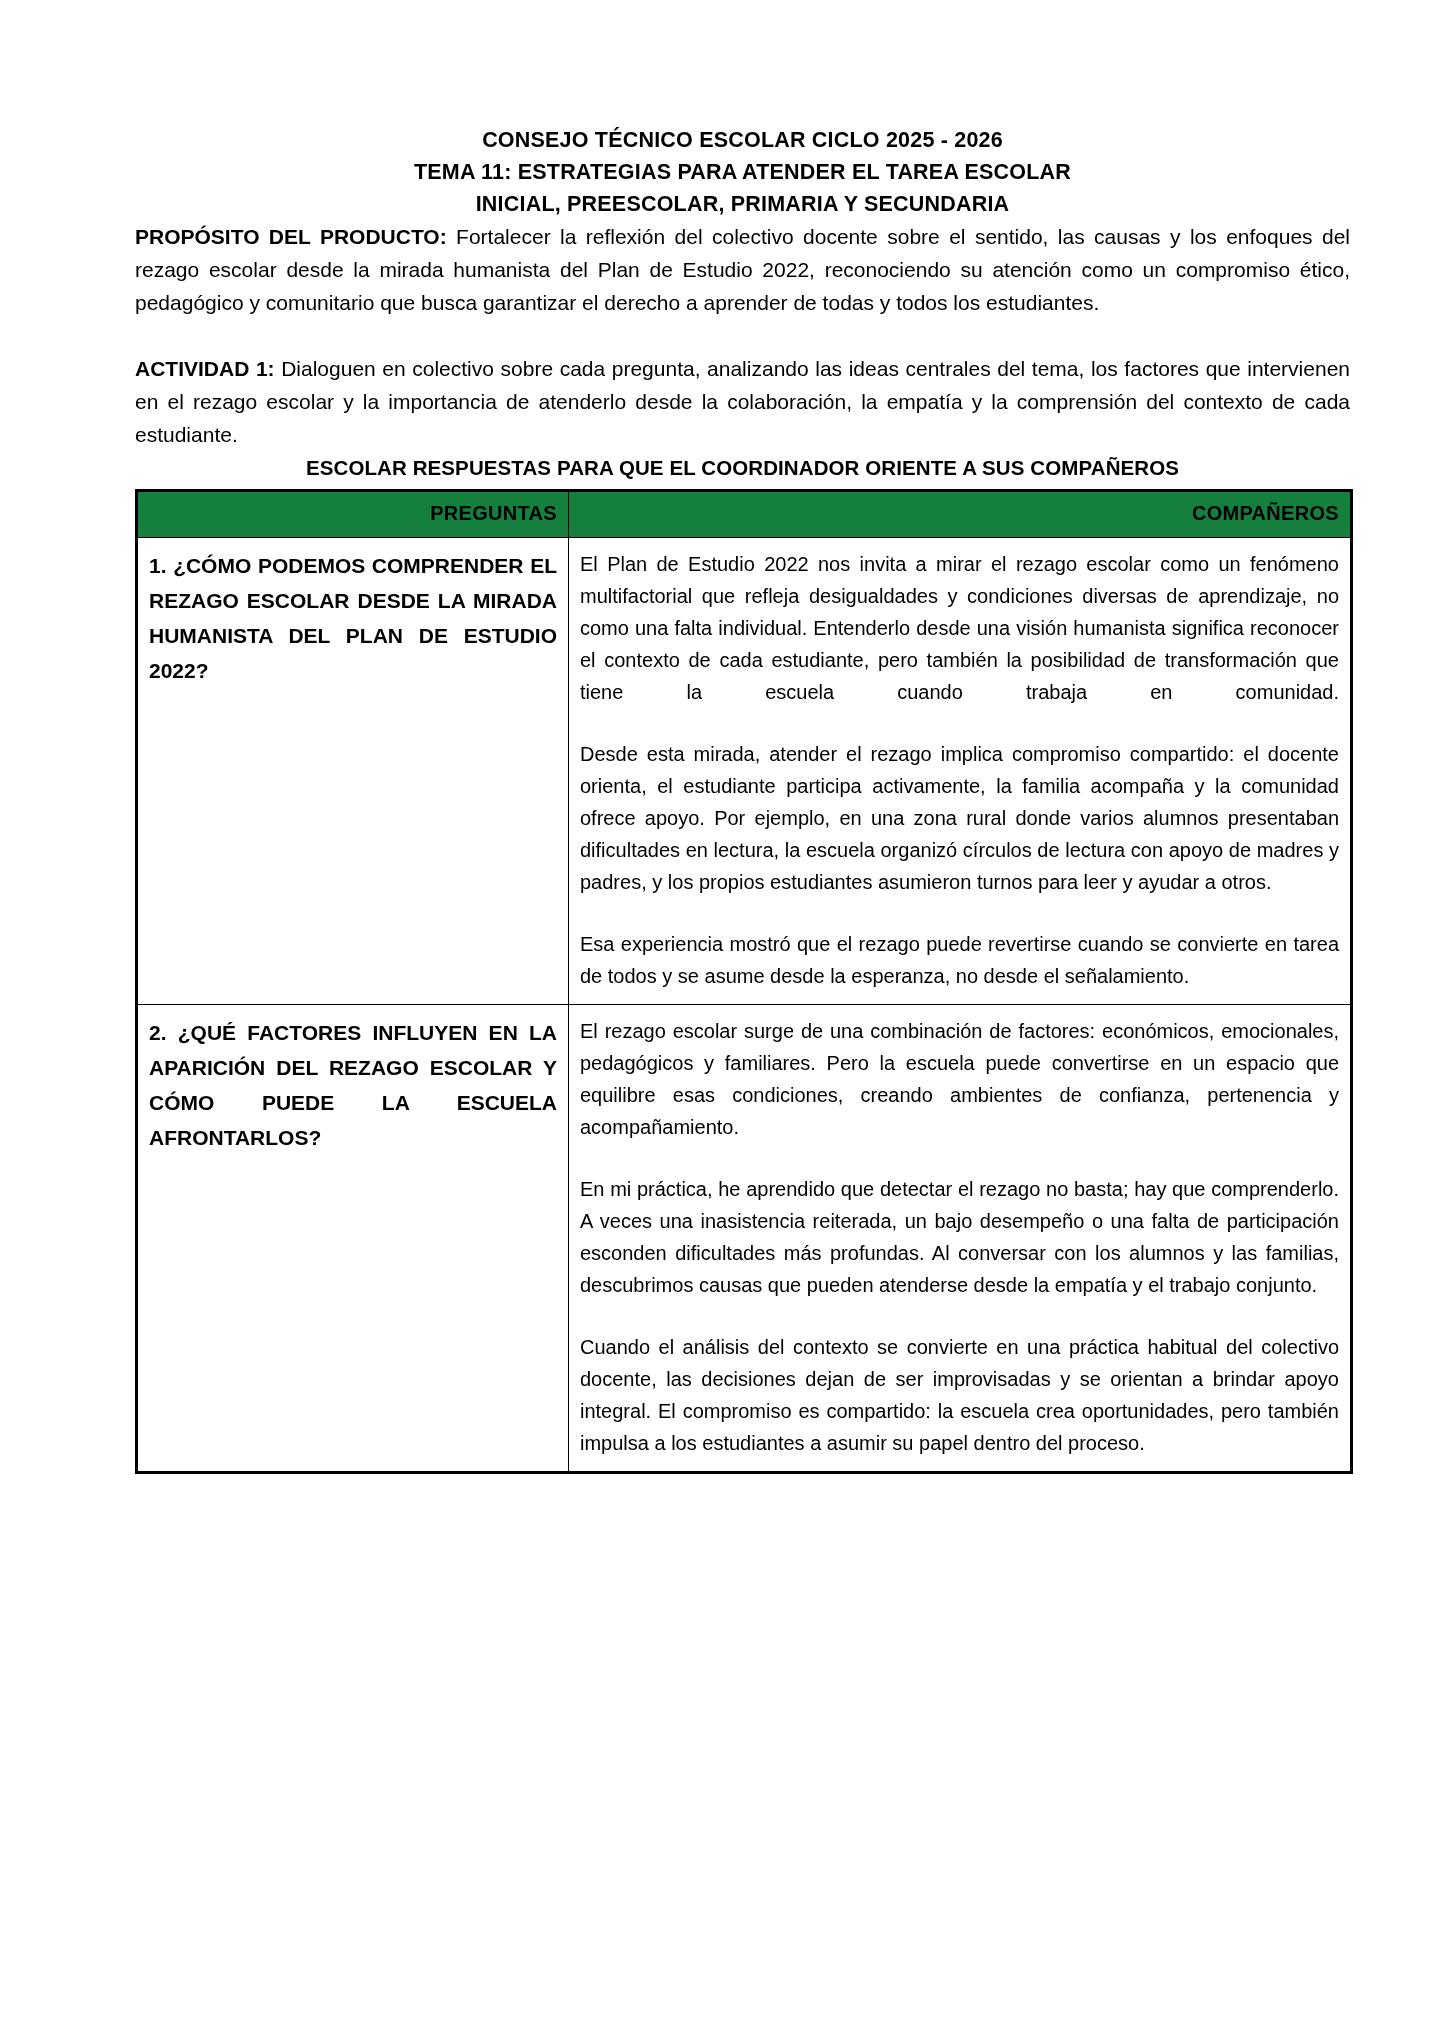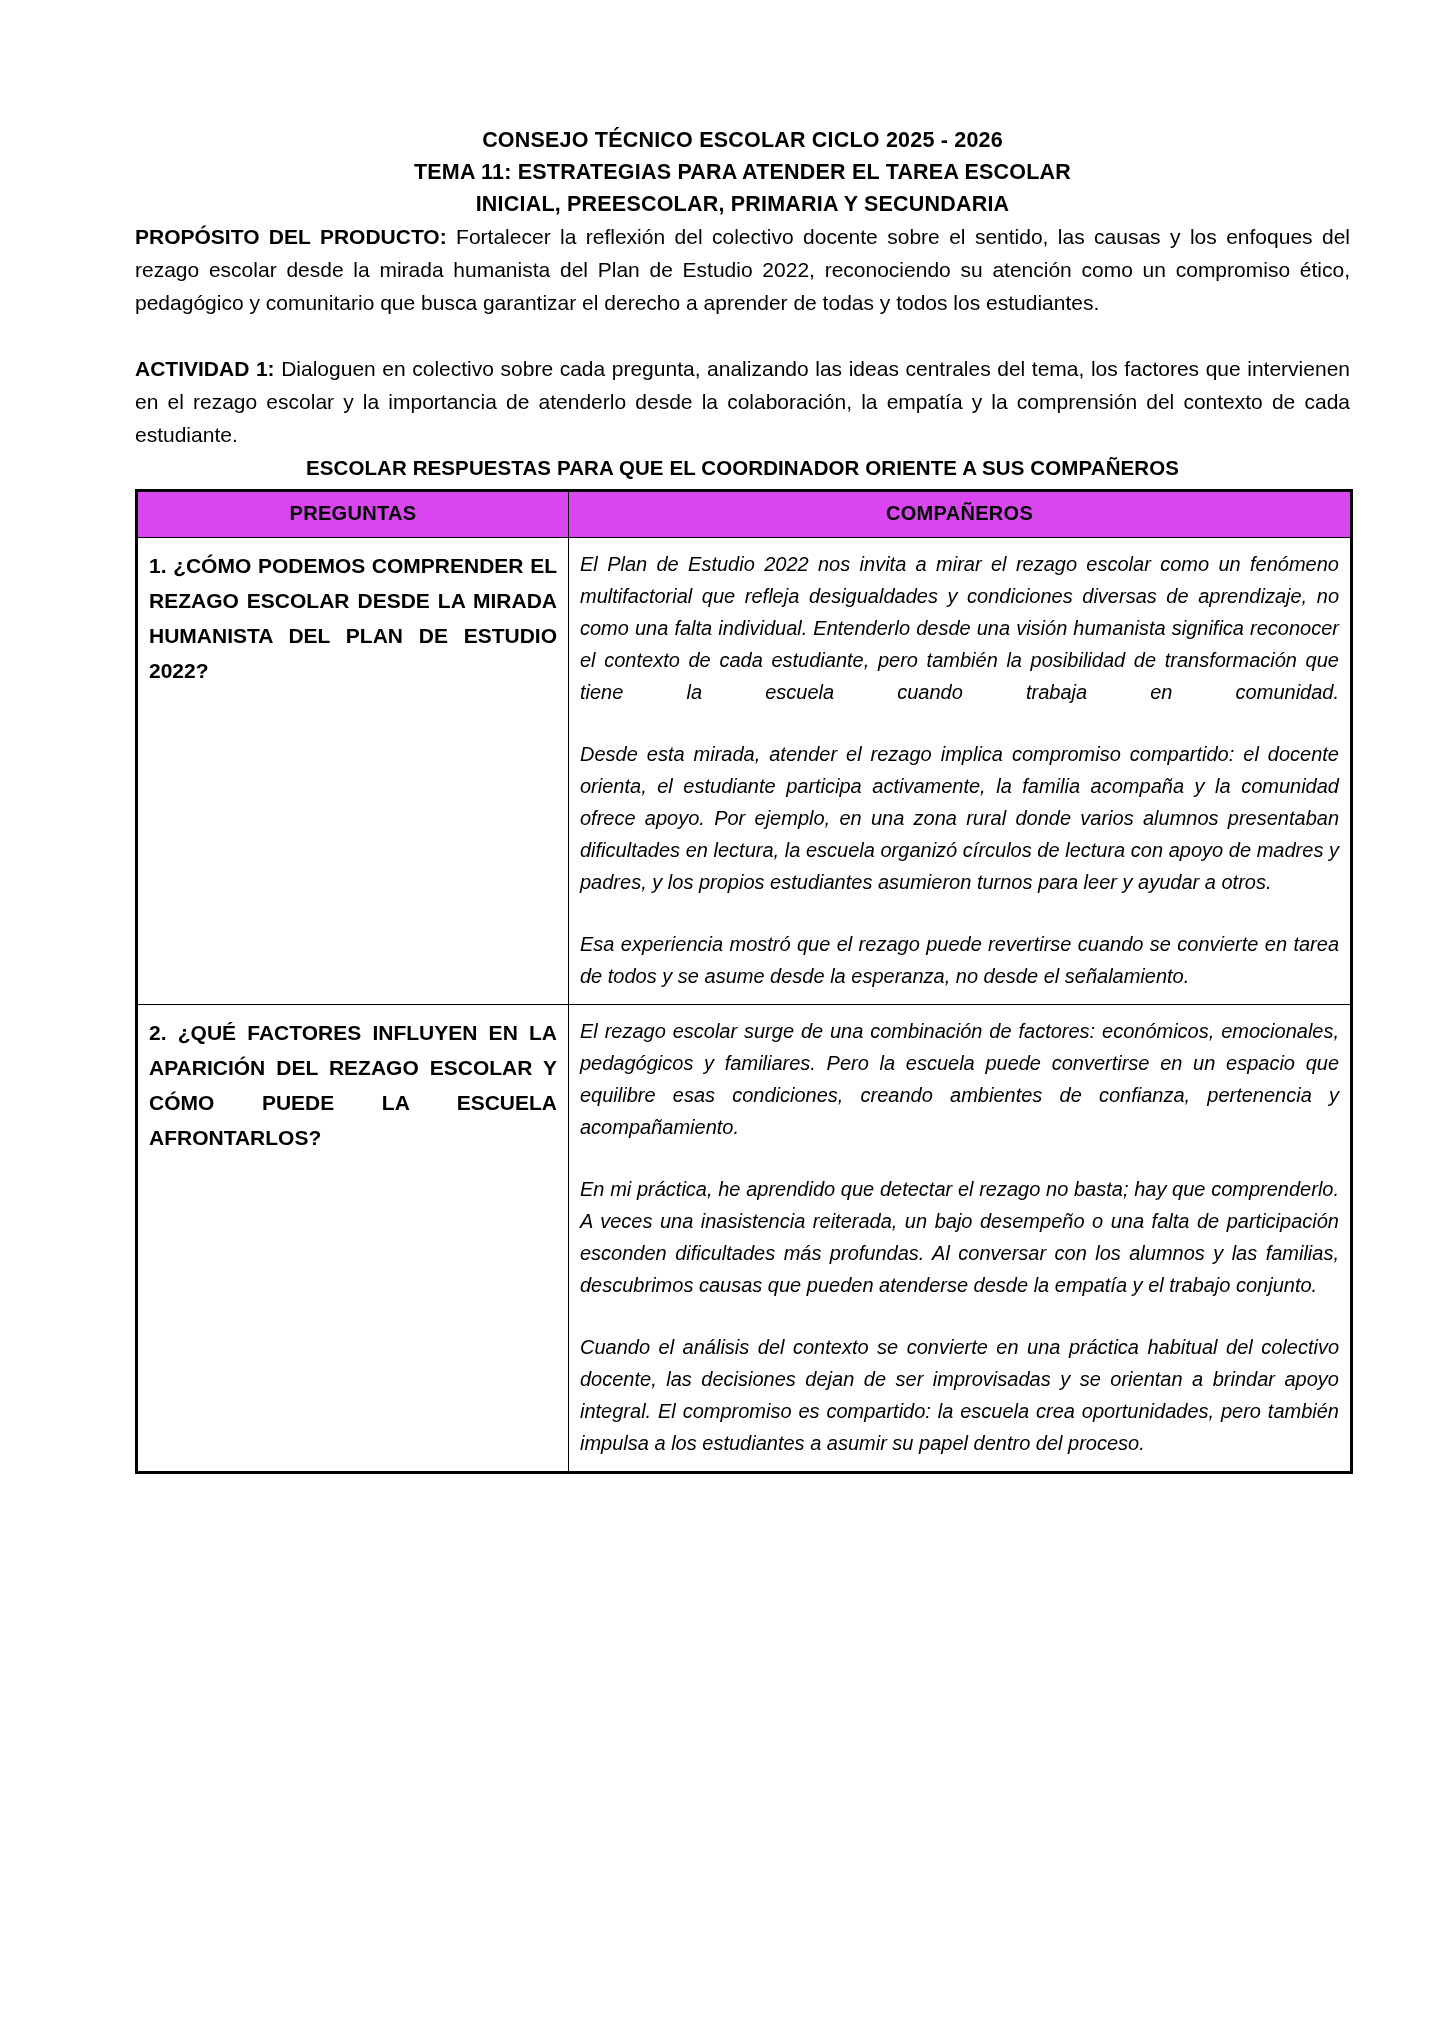--- a/index.html
+++ b/index.html
@@ -57,22 +57,22 @@
   }
   table.qtable td, table.qtable th {
     border: 1.5px solid #000;
     vertical-align: top;
     padding: 10px 11px 12px 11px;
   }
   table.qtable col.c1 { width: 432px; }
   table.qtable col.c2 { width: 783px; }
 
   thead th {
-    background: #d946ef;
-    text-align: center;
+    background: #15803d;
+    text-align: right;
     font-weight: bold;
     font-size: 20px;
     padding-top: 16px;
     padding-bottom: 16px;
     letter-spacing: 0.3px;
   }
 
   td.q {
     font-weight: bold;
     font-size: 21px;
@@ -89,21 +89,20 @@
   td.r {
     font-size: 20px;
     line-height: 32px;
     text-align: justify;
     text-justify: inter-word;
     padding-top: 12px;
   }
   td.r p {
     margin: 0 0 30px 0;
     text-align: justify;
-    font-style: italic;
   }
   td.r p:last-child { margin-bottom: 0; }
   td.r p.full-justify {
     text-align: justify;
     text-align-last: justify;
   }
 </style>
 </head>
 <body>
 

